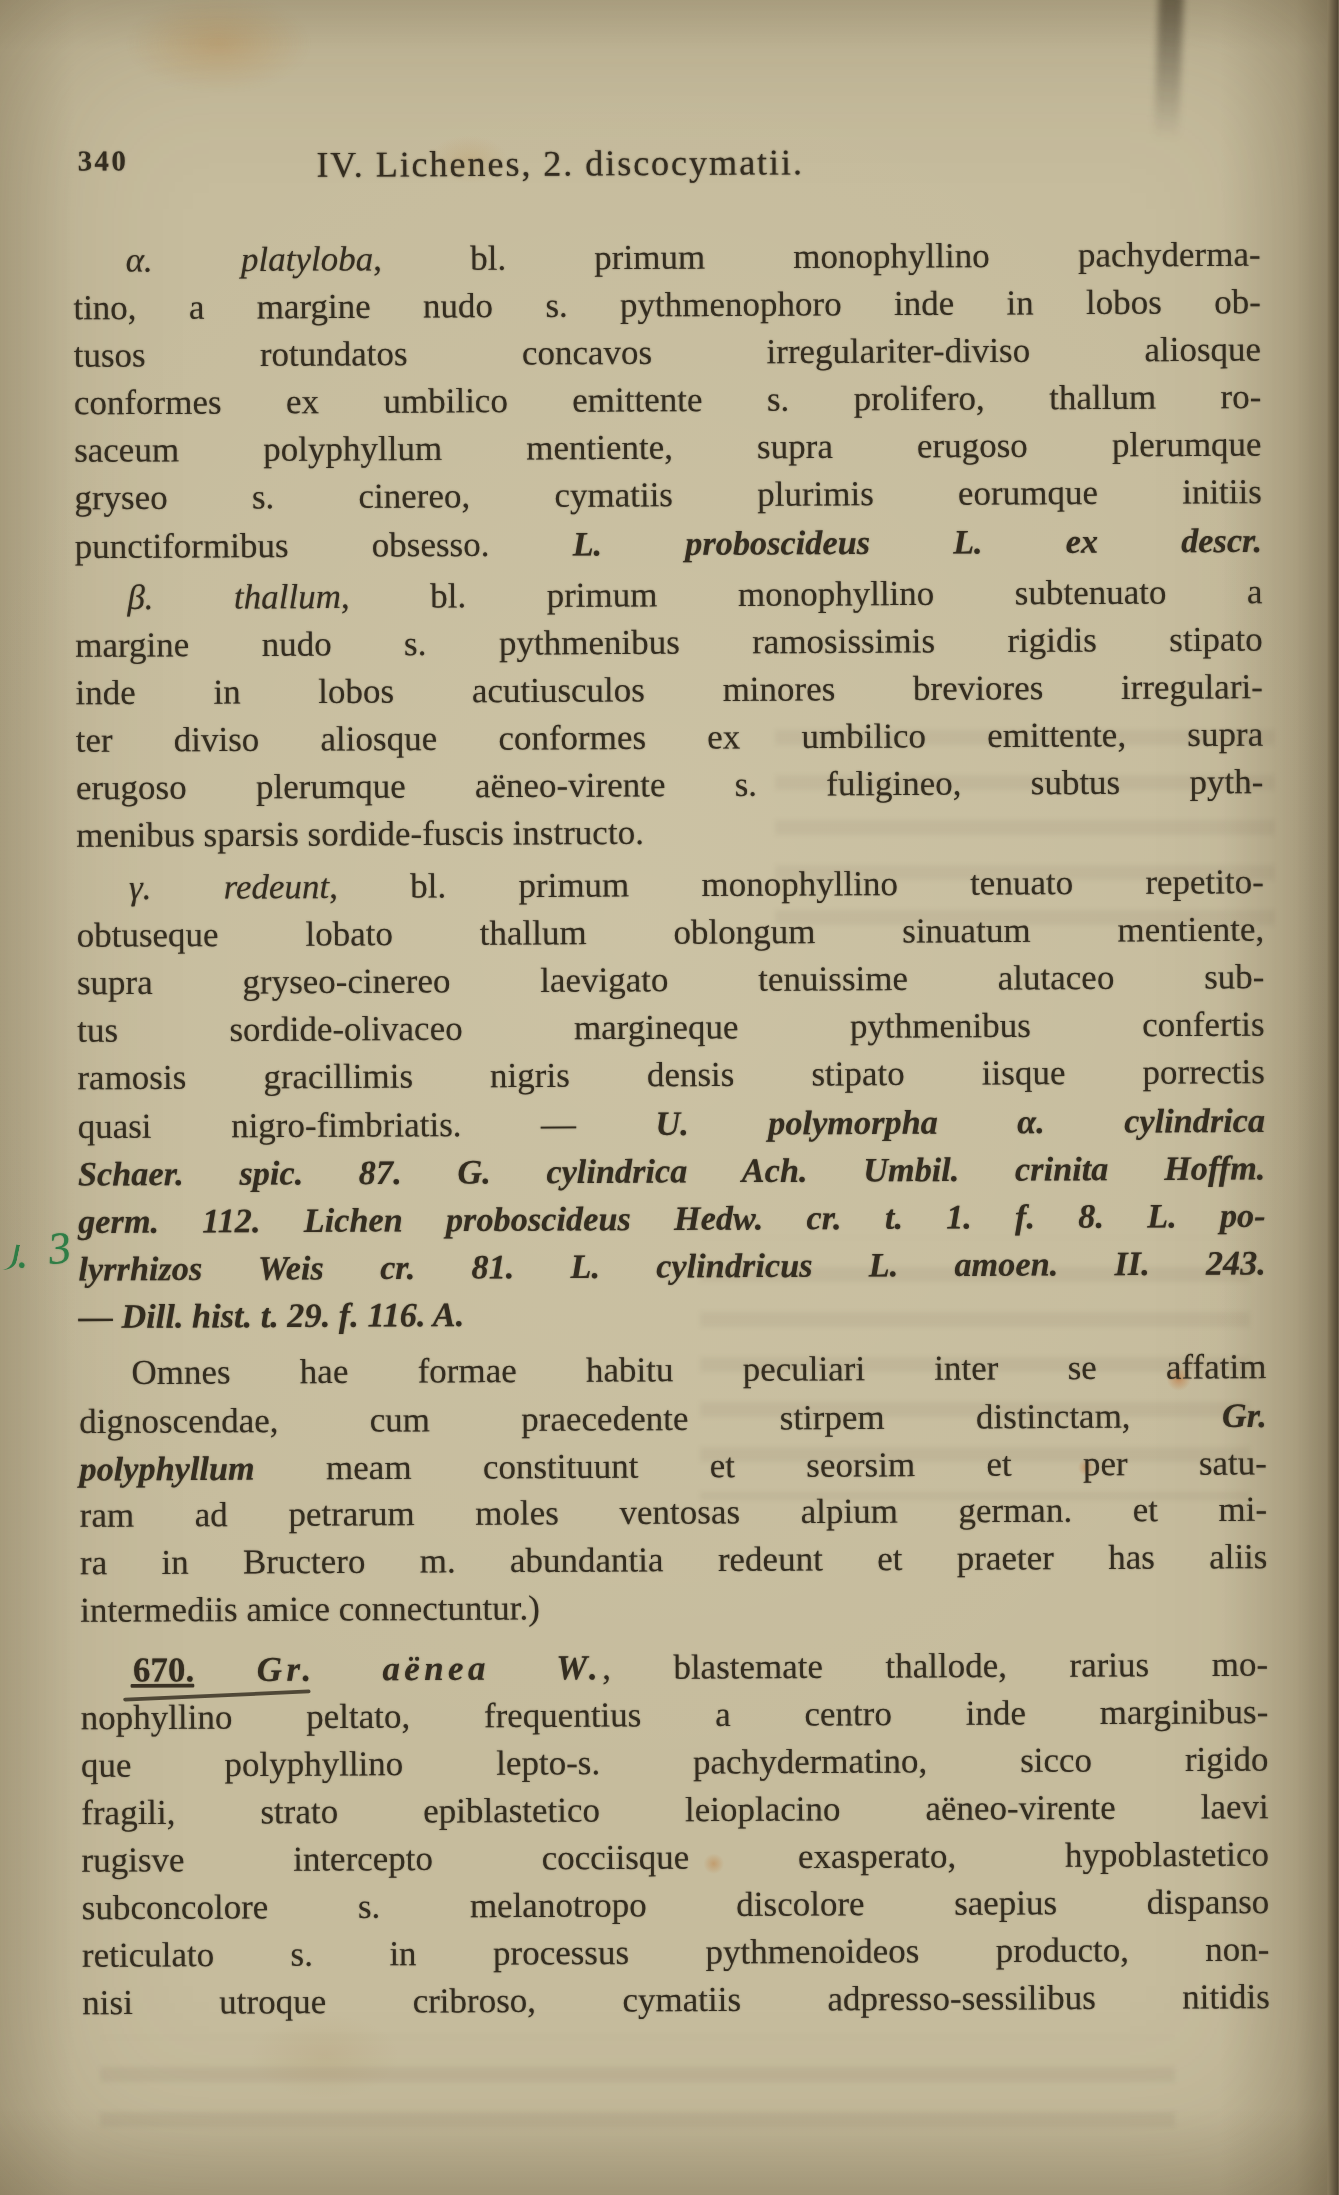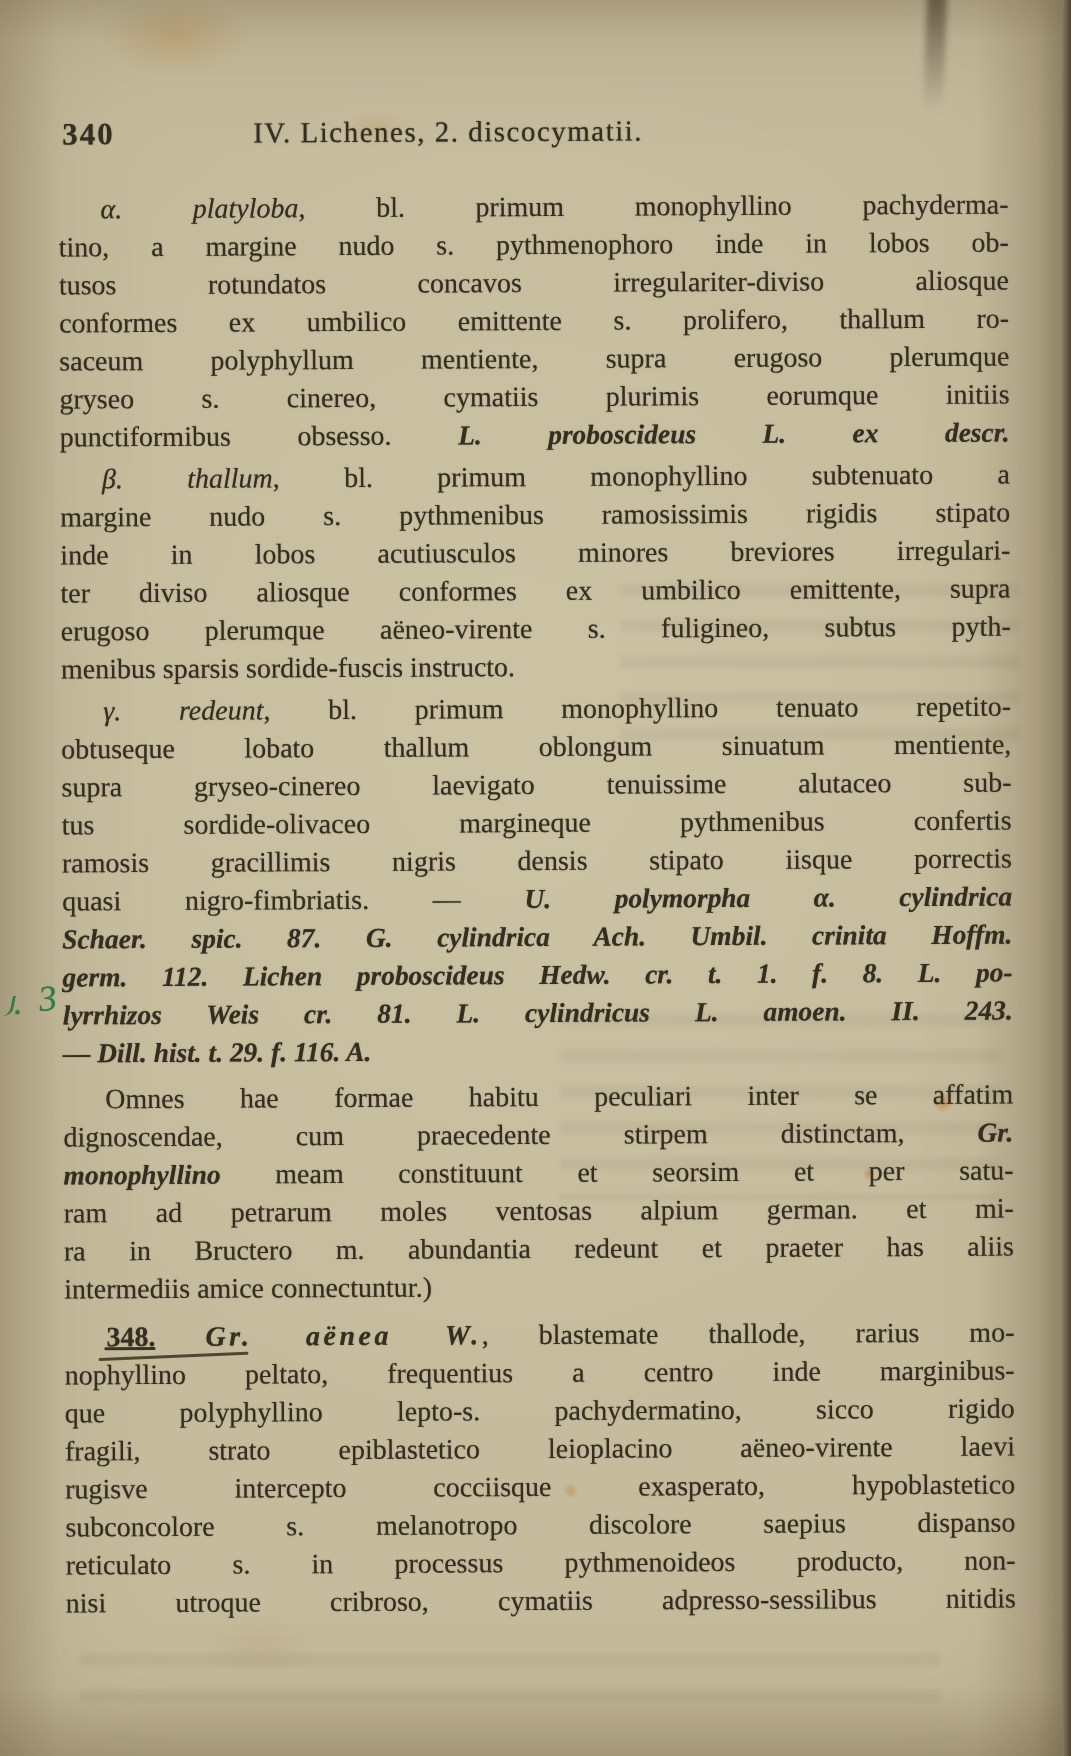--- a/index.html
+++ b/index.html
@@ -51,21 +51,21 @@
     filter:blur(2px);
   }
   .st1{left:620px;top:560px;width:400px;height:200px;}
   .st2{left:560px;top:990px;width:440px;height:210px;}
   .st3{left:80px;top:1630px;width:860px;height:90px;}
 
   .content{position:absolute;inset:0;z-index:5;transform:rotate(-0.3deg);}
   .header{position:absolute;left:62px;top:114px;width:950px;height:40px;}
   .pagenum{
     position:absolute;left:4px;top:0;
-    font-size:31px;font-weight:bold;letter-spacing:2px;
+    font-size:23px;font-weight:bold;letter-spacing:2px;
     text-shadow:0 0 1.4px rgba(52,45,32,0.6);
   }
   .runhead{
     position:absolute;left:0;right:170px;top:1px;text-align:center;
     font-size:29px;letter-spacing:1.5px;
     text-shadow:0 0 1.4px rgba(52,45,32,0.75);
   }
   .text-block{position:absolute;left:62px;top:188px;width:950px;}
   .para{margin:0;}
   .para.gap-s{margin-top:4px;}
@@ -152,27 +152,27 @@
           <div class="tline"><span class="seg-r">ramosis gracillimis nigris densis stipato iisque porrectis</span></div>
           <div class="tline"><span class="seg-r">quasi nigro-fimbriatis. — </span><span class="seg-bi">U. polymorpha α. cylindrica</span></div>
           <div class="tline"><span class="seg-bi">Schaer. spic. 87. G. cylindrica Ach. Umbil. crinita Hoffm.</span></div>
           <div class="tline"><span class="seg-bi">germ. 112. Lichen proboscideus Hedw. cr. t. 1. f. 8. L. po-</span></div>
           <div class="tline"><span class="seg-bi">lyrrhizos Weis cr. 81. L. cylindricus L. amoen. II. 243.</span></div>
           <div class="tline short"><span class="seg-bi">— Dill. hist. t. 29. f. 116. A.</span></div>
         </div>
         <div class="para gap-m">
           <div class="tline first"><span class="seg-r">Omnes hae formae habitu peculiari inter se affatim</span></div>
           <div class="tline"><span class="seg-r">dignoscendae, cum praecedente stirpem distinctam, </span><span class="seg-bi">Gr.</span></div>
-          <div class="tline"><span class="seg-bi">monophyllino</span><span class="seg-r"> meam constituunt et seorsim et per satu-</span></div>
+          <div class="tline"><span class="seg-bi">polyphyllum</span><span class="seg-r"> meam constituunt et seorsim et per satu-</span></div>
           <div class="tline"><span class="seg-r">ram ad petrarum moles ventosas alpium german. et mi-</span></div>
           <div class="tline"><span class="seg-r">ra in Bructero m. abundantia redeunt et praeter has aliis</span></div>
           <div class="tline short"><span class="seg-r">intermediis amice connectuntur.)</span></div>
         </div>
         <div class="para gap-l">
-          <div class="tline first"><span class="seg-num">348.</span><span class="seg-r"> </span><span class="seg-bisp">Gr. aënea W.</span><span class="seg-r">, blastemate thallode, rarius mo-</span></div>
+          <div class="tline first"><span class="seg-num">670.</span><span class="seg-r"> </span><span class="seg-bisp">Gr. aënea W.</span><span class="seg-r">, blastemate thallode, rarius mo-</span></div>
           <div class="tline"><span class="seg-r">nophyllino peltato, frequentius a centro inde marginibus-</span></div>
           <div class="tline"><span class="seg-r">que polyphyllino lepto-s. pachydermatino, sicco rigido</span></div>
           <div class="tline"><span class="seg-r">fragili, strato epiblastetico leioplacino aëneo-virente laevi</span></div>
           <div class="tline"><span class="seg-r">rugisve intercepto cocciisque exasperato, hypoblastetico</span></div>
           <div class="tline"><span class="seg-r">subconcolore s. melanotropo discolore saepius dispanso</span></div>
           <div class="tline"><span class="seg-r">reticulato s. in processus pythmenoideos producto, non-</span></div>
           <div class="tline"><span class="seg-r">nisi utroque cribroso, cymatiis adpresso-sessilibus nitidis</span></div>
         </div>
       </div>
   </div>

